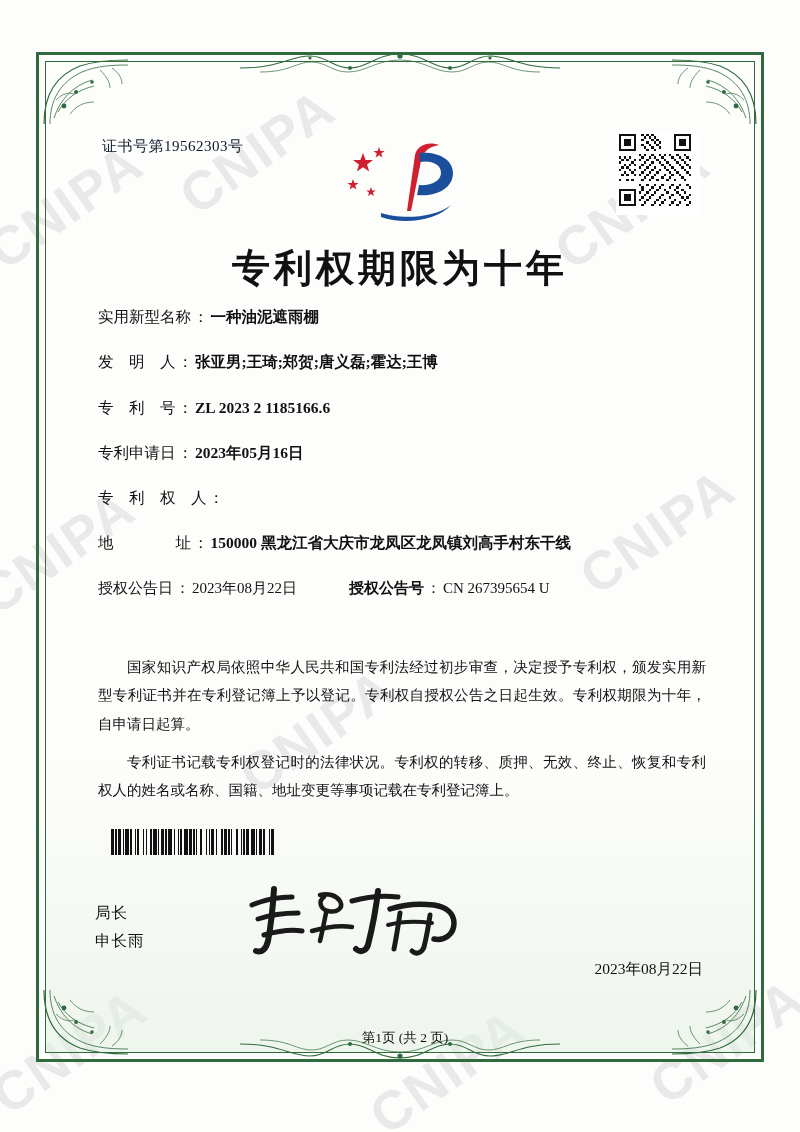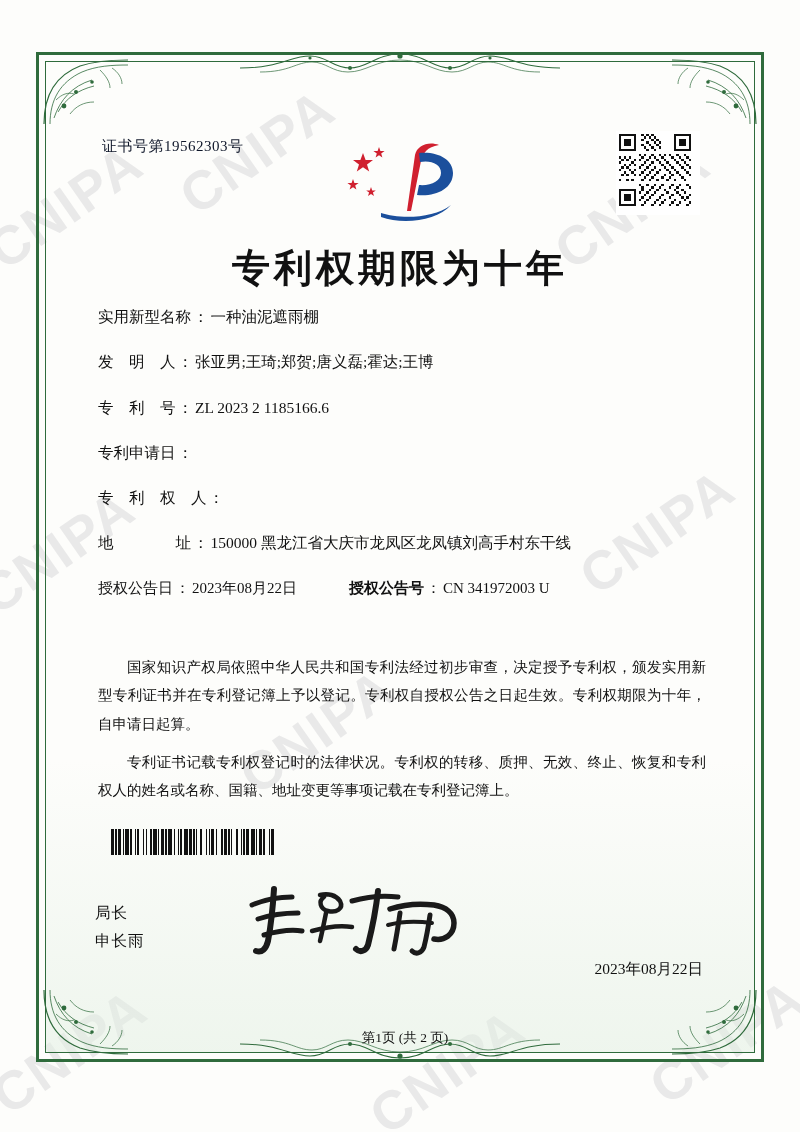--- a/index.html
+++ b/index.html
@@ -151,20 +151,21 @@
     flex: 0 0 auto;
     color: #111;
   }
   .field-colon {
     flex: 0 0 auto;
     padding: 0 2px;
   }
   .field-value {
     flex: 1 1 auto;
     color: #111;
+    font-weight: bold;
   }
   .field-value .line2 { display: block; }
 
   .row-inline {
     display: flex;
     align-items: flex-start;
     margin-bottom: 18px;
     font-size: 15px;
   }
   .row-inline .seg2 { margin-left: 52px; font-weight: bold; }
@@ -581,20 +582,21 @@
 
       <div class="field-row">
         <span class="field-label">专　利　号</span>
         <span class="field-colon">：</span>
         <span class="field-value">ZL 2023 2 1185166.6</span>
       </div>
 
       <div class="field-row">
         <span class="field-label">专利申请日</span>
         <span class="field-colon">：</span>
+        <span class="field-value">2023年05月16日</span>
       </div>
 
       <div class="field-row">
         <span class="field-label">专　利　权　人</span>
         <span class="field-colon">：</span>
       </div>
 
       <div class="field-row">
         <span class="field-label">地　　　　址</span>
         <span class="field-colon">：</span>
@@ -602,21 +604,21 @@
           <span>150000 黑龙江省大庆市龙凤区龙凤镇刘高手村东干线</span>
         </span>
       </div>
 
       <div class="row-inline">
         <span class="field-label">授权公告日</span>
         <span class="field-colon">：</span>
         <span>2023年08月22日</span>
         <span class="seg2">授权公告号</span>
         <span class="field-colon">：</span>
-        <span>CN 341972003 U</span>
+        <span>CN 267395654 U</span>
       </div>
 
     </div>
 
     <div class="paras">
       <p>国家知识产权局依照中华人民共和国专利法经过初步审查，决定授予专利权，颁发实用新型专利证书并在专利登记簿上予以登记。专利权自授权公告之日起生效。专利权期限为十年，自申请日起算。</p>
       <p>专利证书记载专利权登记时的法律状况。专利权的转移、质押、无效、终止、恢复和专利权人的姓名或名称、国籍、地址变更等事项记载在专利登记簿上。</p>
     </div>
 
     <div class="barcode">

